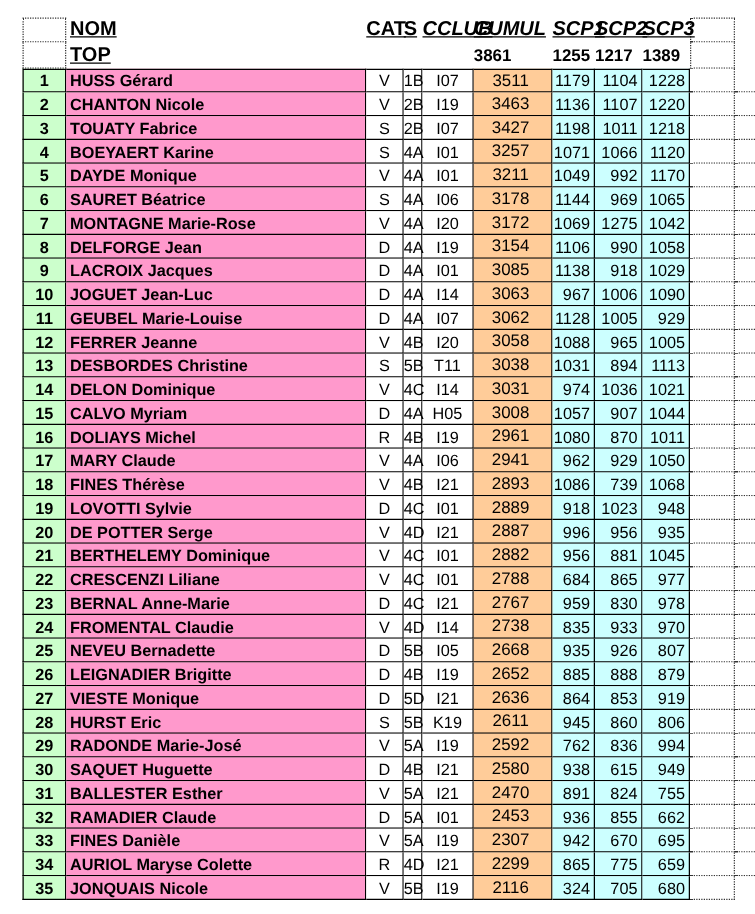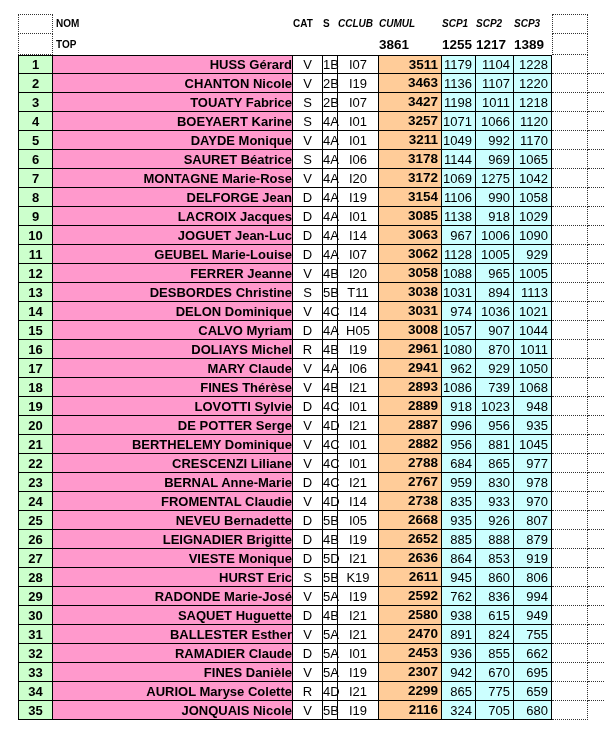--- a/index.html
+++ b/index.html
@@ -27,21 +27,21 @@
     padding: 0;
     font-size: 13px;
     color: #000;
     line-height: 1;
   }
   thead tr.hrow1 { height: 20px; }
   thead tr.hrow2 { height: 21px; }
   tbody tr { height: 19px; }
 
   
-  .hcell { font-weight: bold; font-size: 10px; }
+  .hcell { font-weight: bold; font-size: 16px; text-decoration: underline; }
   .hl { text-align: left; padding-left: 3px; }
   .hc { text-align: left; }
   .hi { font-style: italic; }
   .hnum { text-align: left; padding-right: 3px; font-weight: bold; font-size: 13.5px; }
 
   
   .hd0 { border: 1px dotted var(--dot); background: #fff; }
   .hd1 { border-left: 1px dotted var(--dot); border-right: 1px dotted var(--dot);
          border-bottom: 1px dotted var(--dot); background: #fff; }
   .hr0 { border-top: 1px dotted var(--dot); border-left: 1px dotted var(--dot);
@@ -50,23 +50,23 @@
          border-bottom: 1px dotted var(--dot); background: #fff; }
   .er1 { border-right: 1px dotted var(--dot); border-bottom: 1px dotted var(--dot); background: #fff; }
   .er2 { border-bottom: 1px dotted var(--dot); background: #fff; }
   tbody tr:last-child .er2 { border-bottom: none; }
 
   
   .dc { border-right: 1.5px solid var(--bd); border-bottom: 1.5px solid var(--bd); }
   tbody tr:first-child .dc { border-top: 1.5px solid var(--bd); }
   .rank  { border-left: 1.5px solid var(--bd); background: var(--green);
            font-weight: bold; text-align: center; }
-  .name  { background: var(--pink); font-weight: bold; text-align: right; padding-left: 3px; }
+  .name  { background: var(--pink); font-weight: bold; text-align: left; padding-left: 3px; }
   .mid   { background: #fff; text-align: center; }
-  .cumul { background: var(--orange); font-weight: bold; text-align: right;
+  .cumul { background: var(--orange); font-weight: normal; text-align: center;
            padding-right: 3px; font-size: 13.5px; }
   .scp   { background: var(--cyan); text-align: right; padding-right: 3px; }
 </style>
 </head>
 <body>
 
 <div class="page">
   <table class="grid">
     <colgroup>
       <col style="width:35px">

